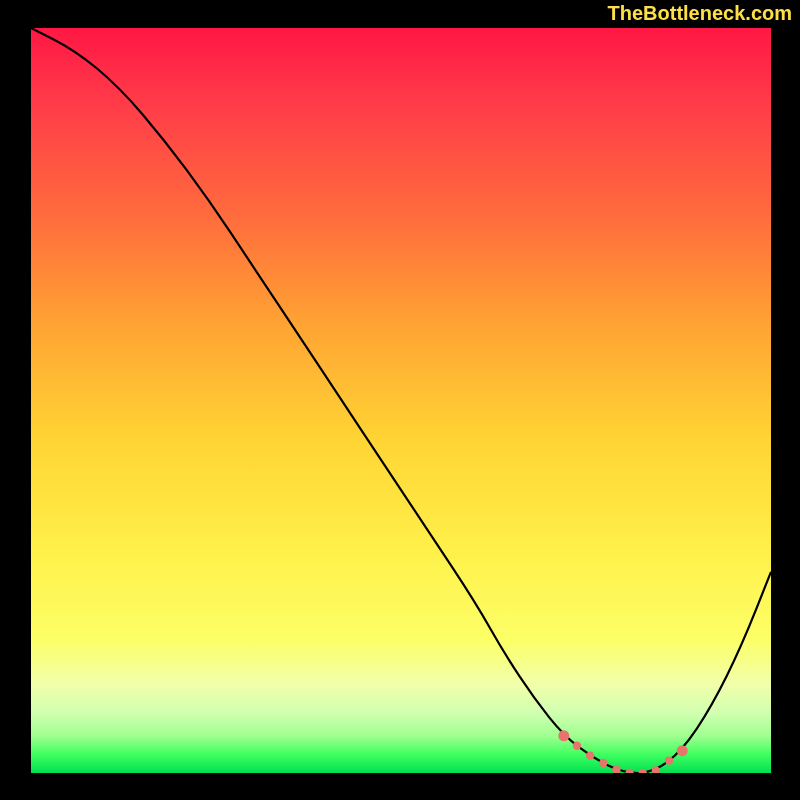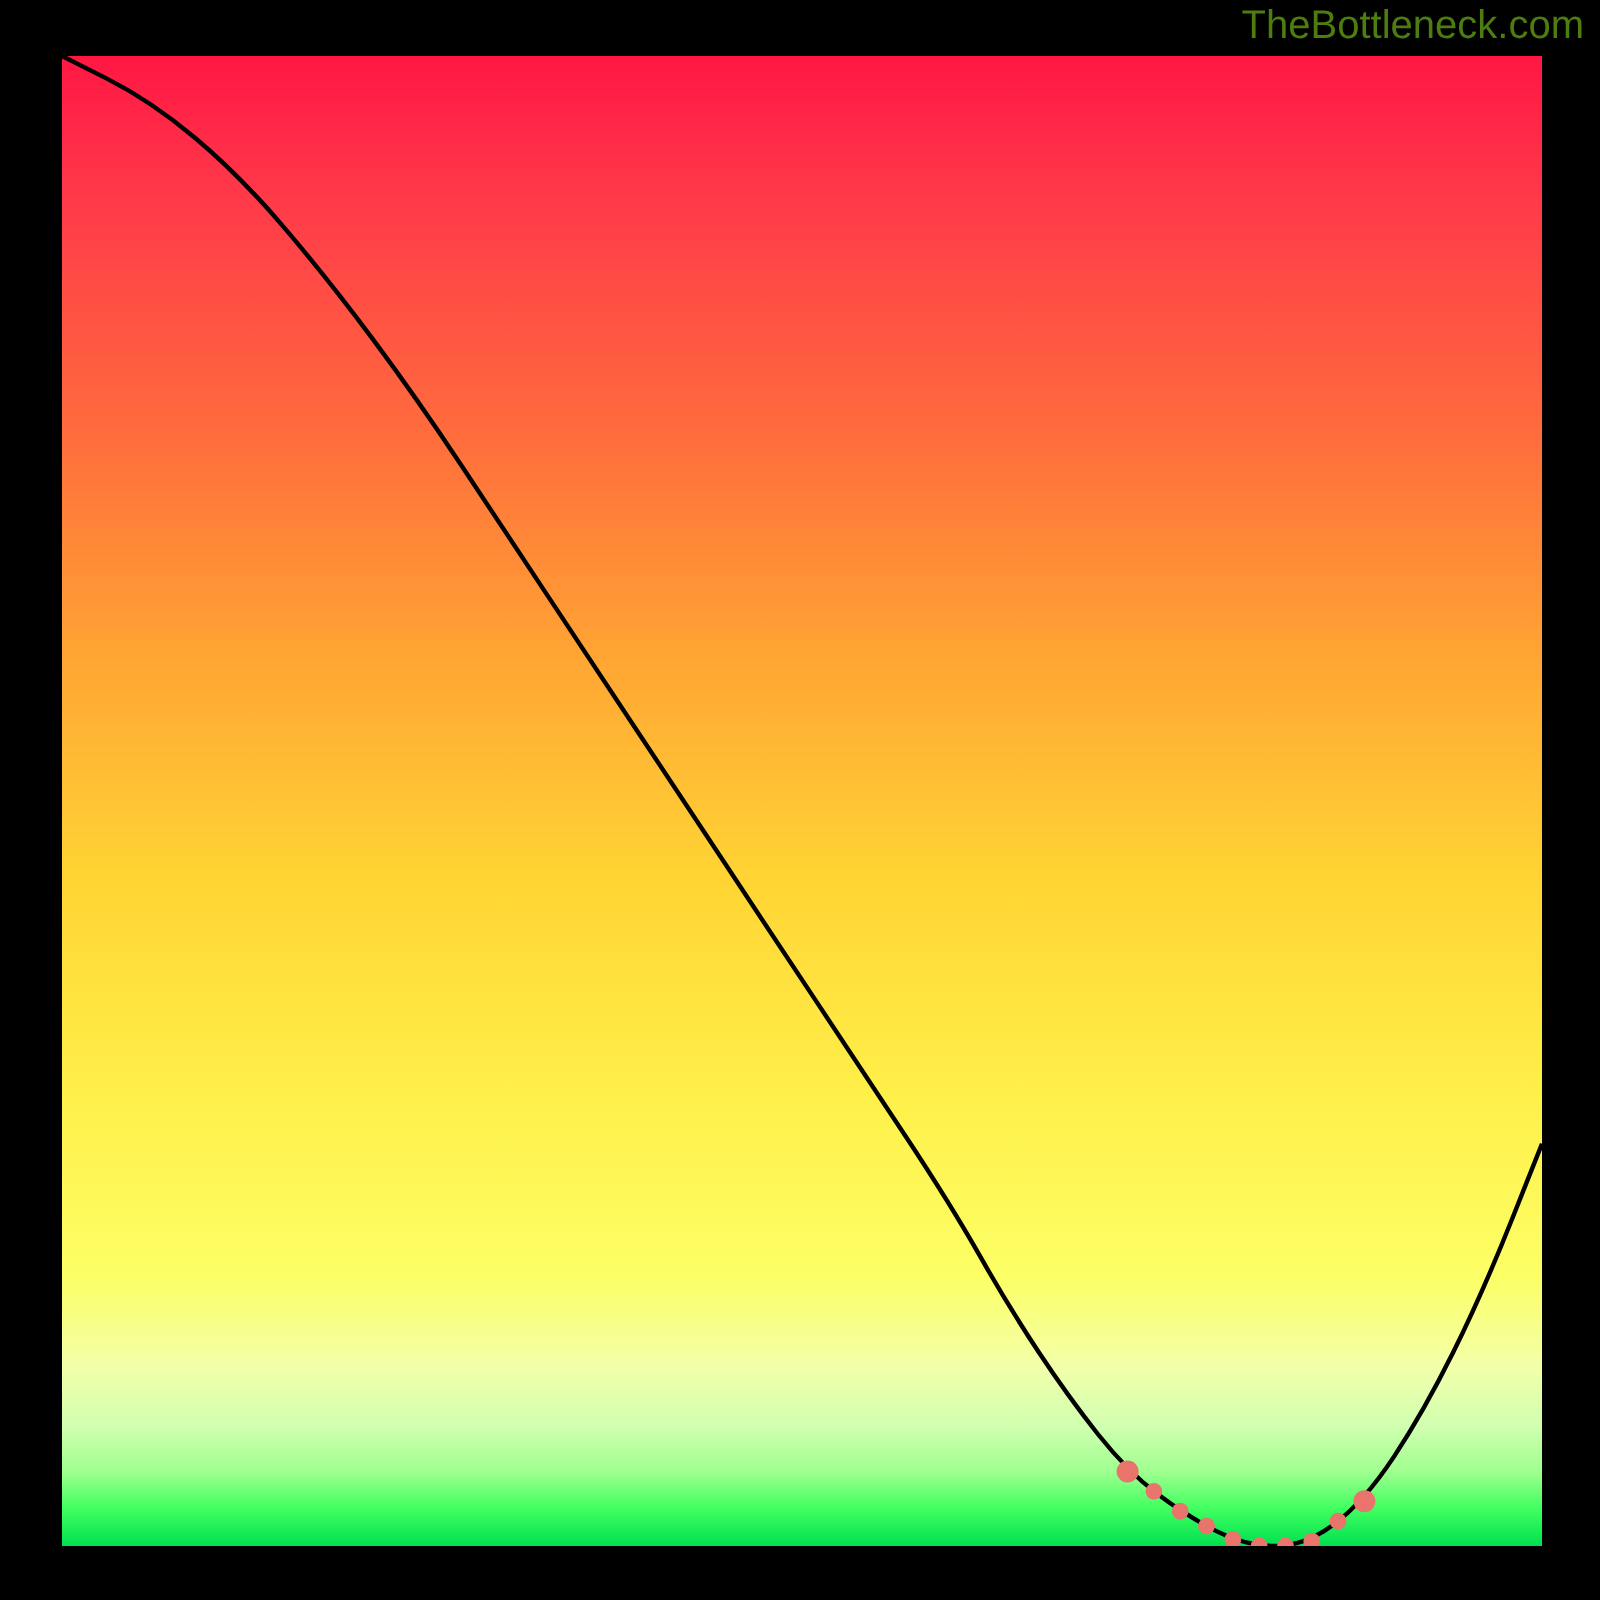--- a/index.html
+++ b/index.html
@@ -14,23 +14,23 @@
   .container {
     position: relative;
     width: 800px;
     height: 800px;
     background: #000;
   }
   .watermark {
     position: absolute;
     top: 2px;
     right: 8px;
-    color: #4d7c0f;
+    color: #fde047;
     font-size: 20px;
-    font-weight: 400;
+    font-weight: 700;
     z-index: 10;
   }
   .plot-area {
     position: absolute;
     left: 31px;
     top: 28px;
     width: 740px;
     height: 745px;
   }
   .gradient-bg {

